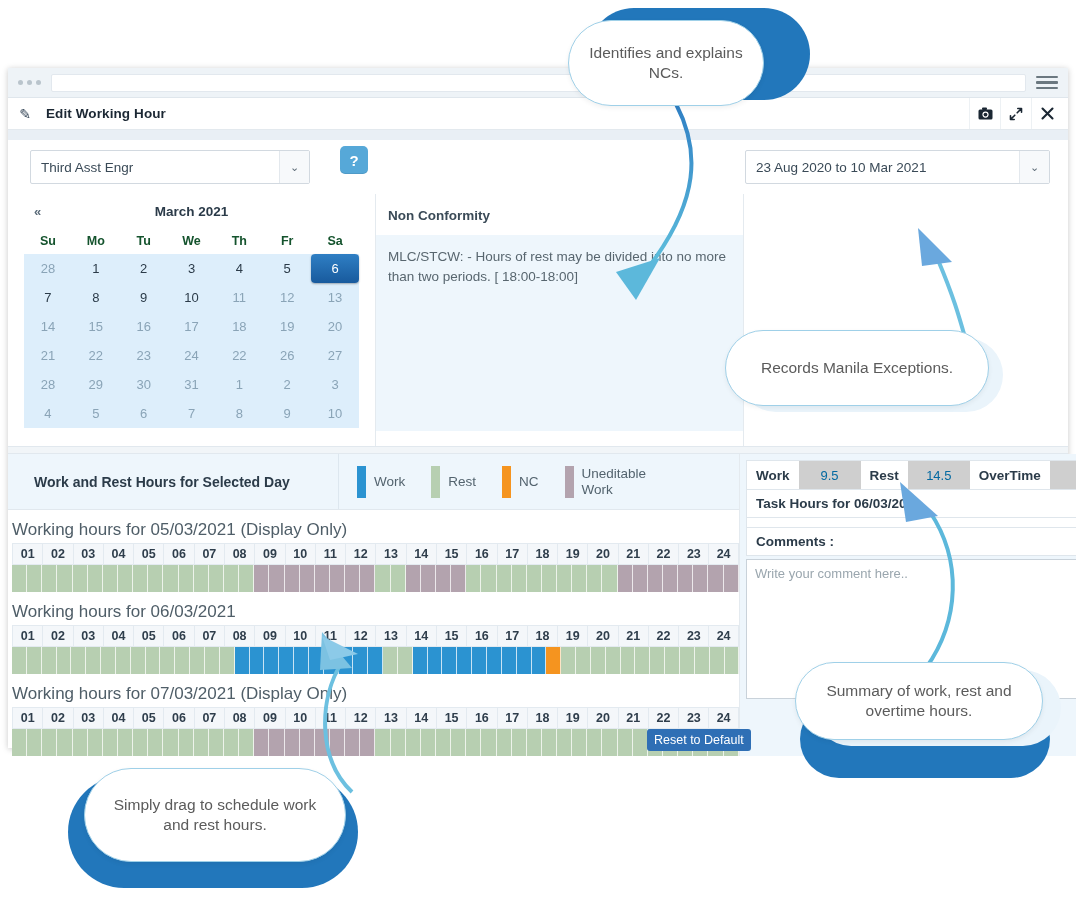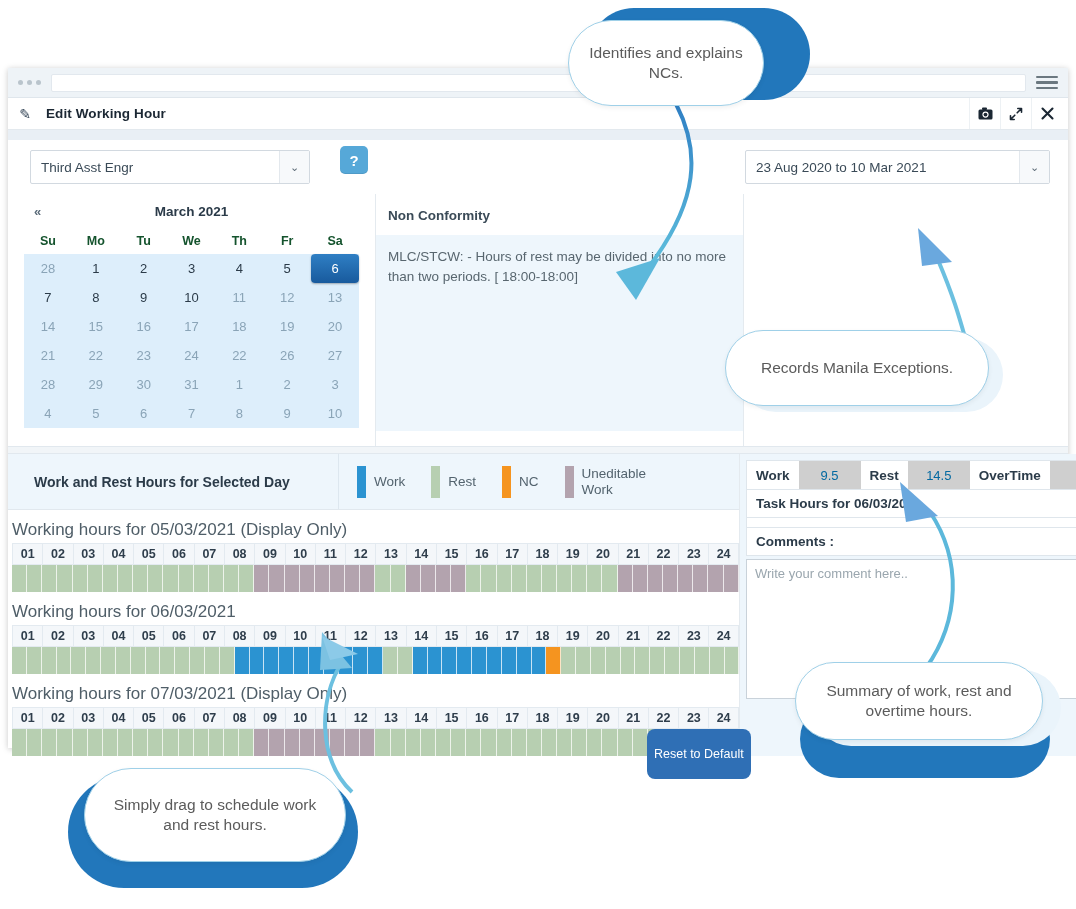--- a/index.html
+++ b/index.html
@@ -131,21 +131,21 @@
   .hour-head div:last-child { border-right:1px solid #e3eaf0; }
   .hour-bar { display:flex; height:27px; }
   .hour-bar span { width:15.146px; display:block; border-right:1px solid rgba(255,255,255,.75); }
   .c-work   { background:#2b93d1; }
   .c-rest   { background:#b7cfb1; }
   .c-nc     { background:#f5941f; }
   .c-unedit { background:#b3a3ae; }
 
   #reset-btn {
     position:absolute; left:639px; top:661px; background:#2f6fb5; color:#fff;
-    font-size:12.5px; padding:18px 7px; border:none; cursor:pointer; border-radius:8px;
+    font-size:12.5px; padding:4px 7px; border:none; cursor:pointer; border-radius:3px;
     font-family:"Liberation Sans", sans-serif;
   }
 
   
   #sum-row { display:flex; background:#fff; border:1px solid #dfe6ec; height:30px; align-items:stretch; }
   .sum-lbl { display:flex; align-items:center; padding:0 9px; font-weight:bold; font-size:13.5px; color:#2b3b49; }
   .sum-val { display:flex; align-items:center; justify-content:center; width:62px; background:#cfcfcf; color:#0369a1; font-size:13px; }
   #task-hours { background:#fff; border:1px solid #dfe6ec; border-top:none; padding:6px 9px; font-weight:bold; font-size:13.5px; color:#2b3b49; }
   #task-gap { background:#fff; border:1px solid #dfe6ec; border-top:none; height:10px; }
   #comments-lbl { background:#fff; border:1px solid #dfe6ec; border-top:none; padding:6px 9px; font-weight:bold; font-size:13.5px; color:#2b3b49; }

